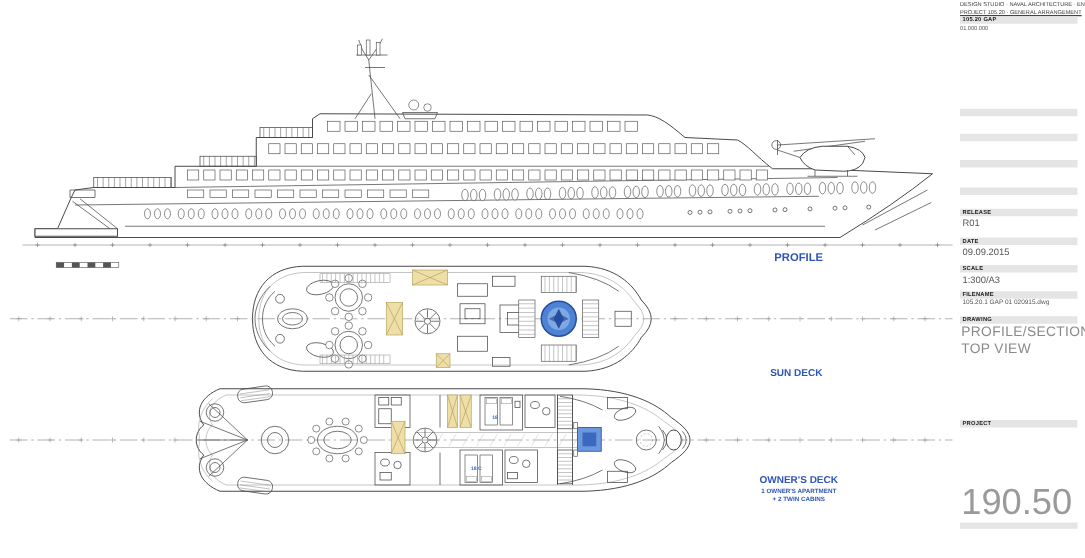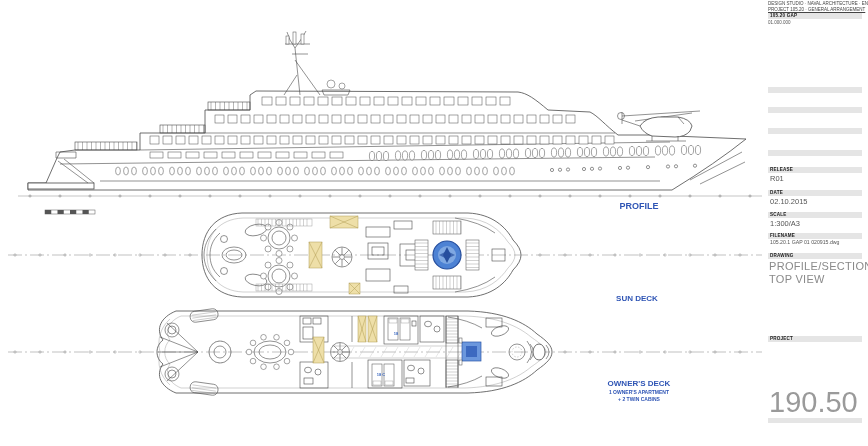--- a/index.html
+++ b/index.html
@@ -765,21 +765,21 @@
   <div class="bar" style="top:150px;"></div>
 
   <div class="bar" style="top:167px;">
     <span>RELEASE</span>
       </div>
   <div class="val" style="top:174px;">R01</div>
 
   <div class="bar" style="top:190px;">
     <span>DATE</span>
       </div>
-  <div class="val" style="top:197px;">02.10.2015</div>
+  <div class="val" style="top:197px;">09.09.2015</div>
 
   <div class="bar" style="top:212px;">
     <span>SCALE</span>
       </div>
   <div class="val" style="top:219px;">1:300/A3</div>
 
   <div class="bar" style="top:233px;">
     <span>FILENAME</span>
       </div>
   <div class="val file" style="top:239px;">105.20.1 GAP 01 020915.dwg</div>

